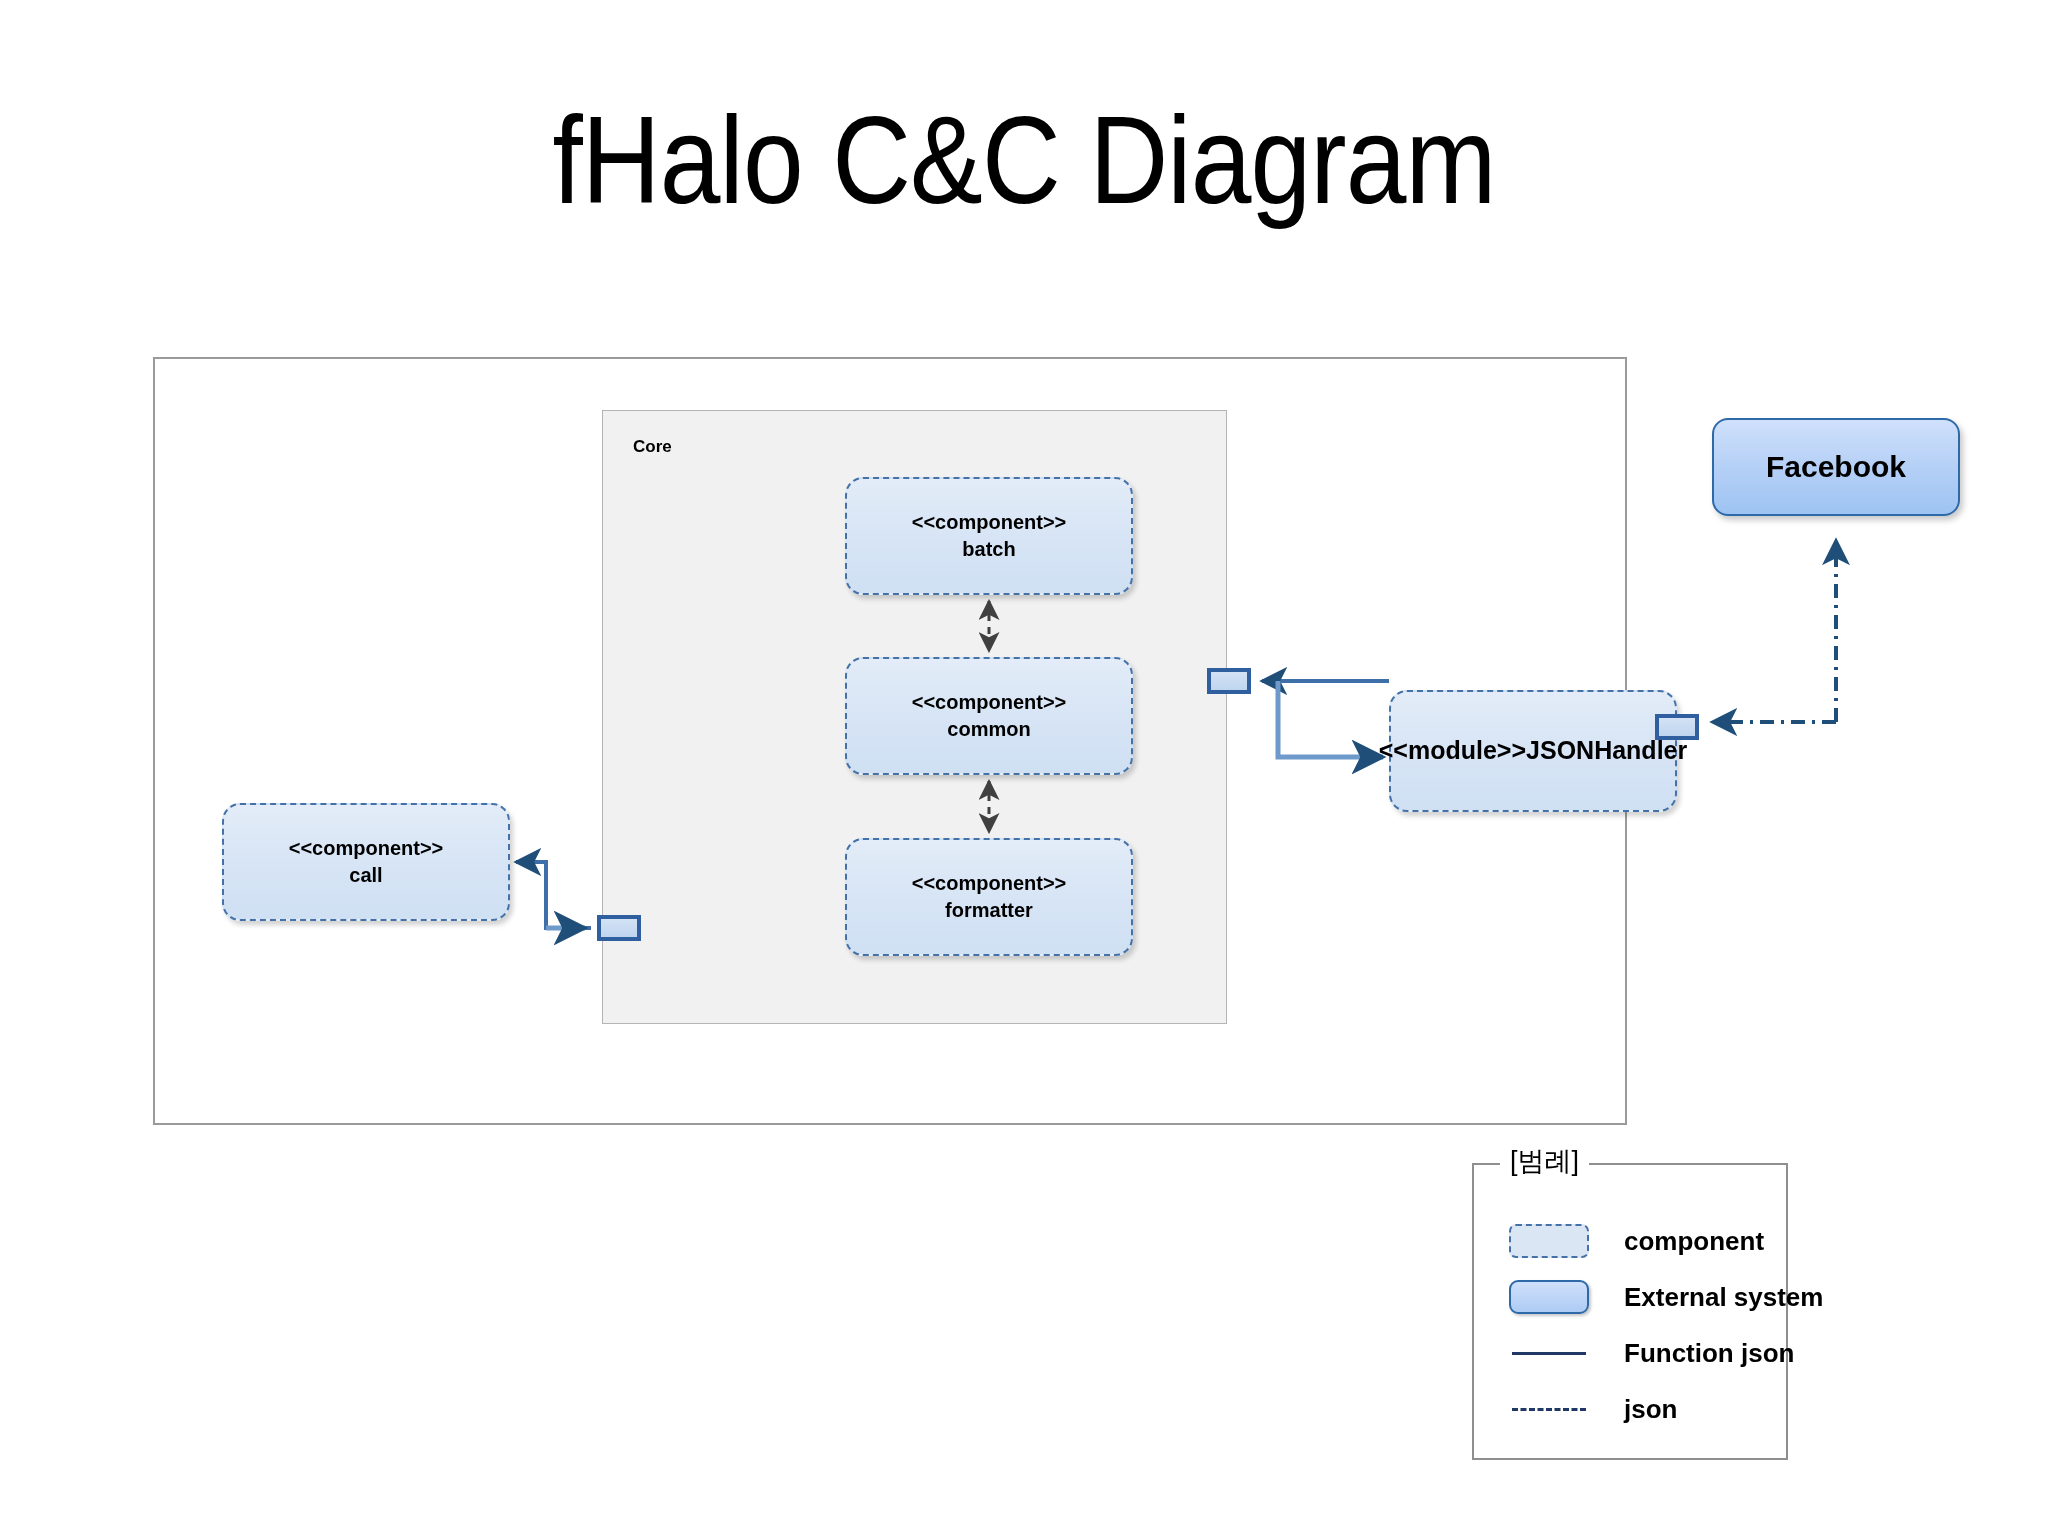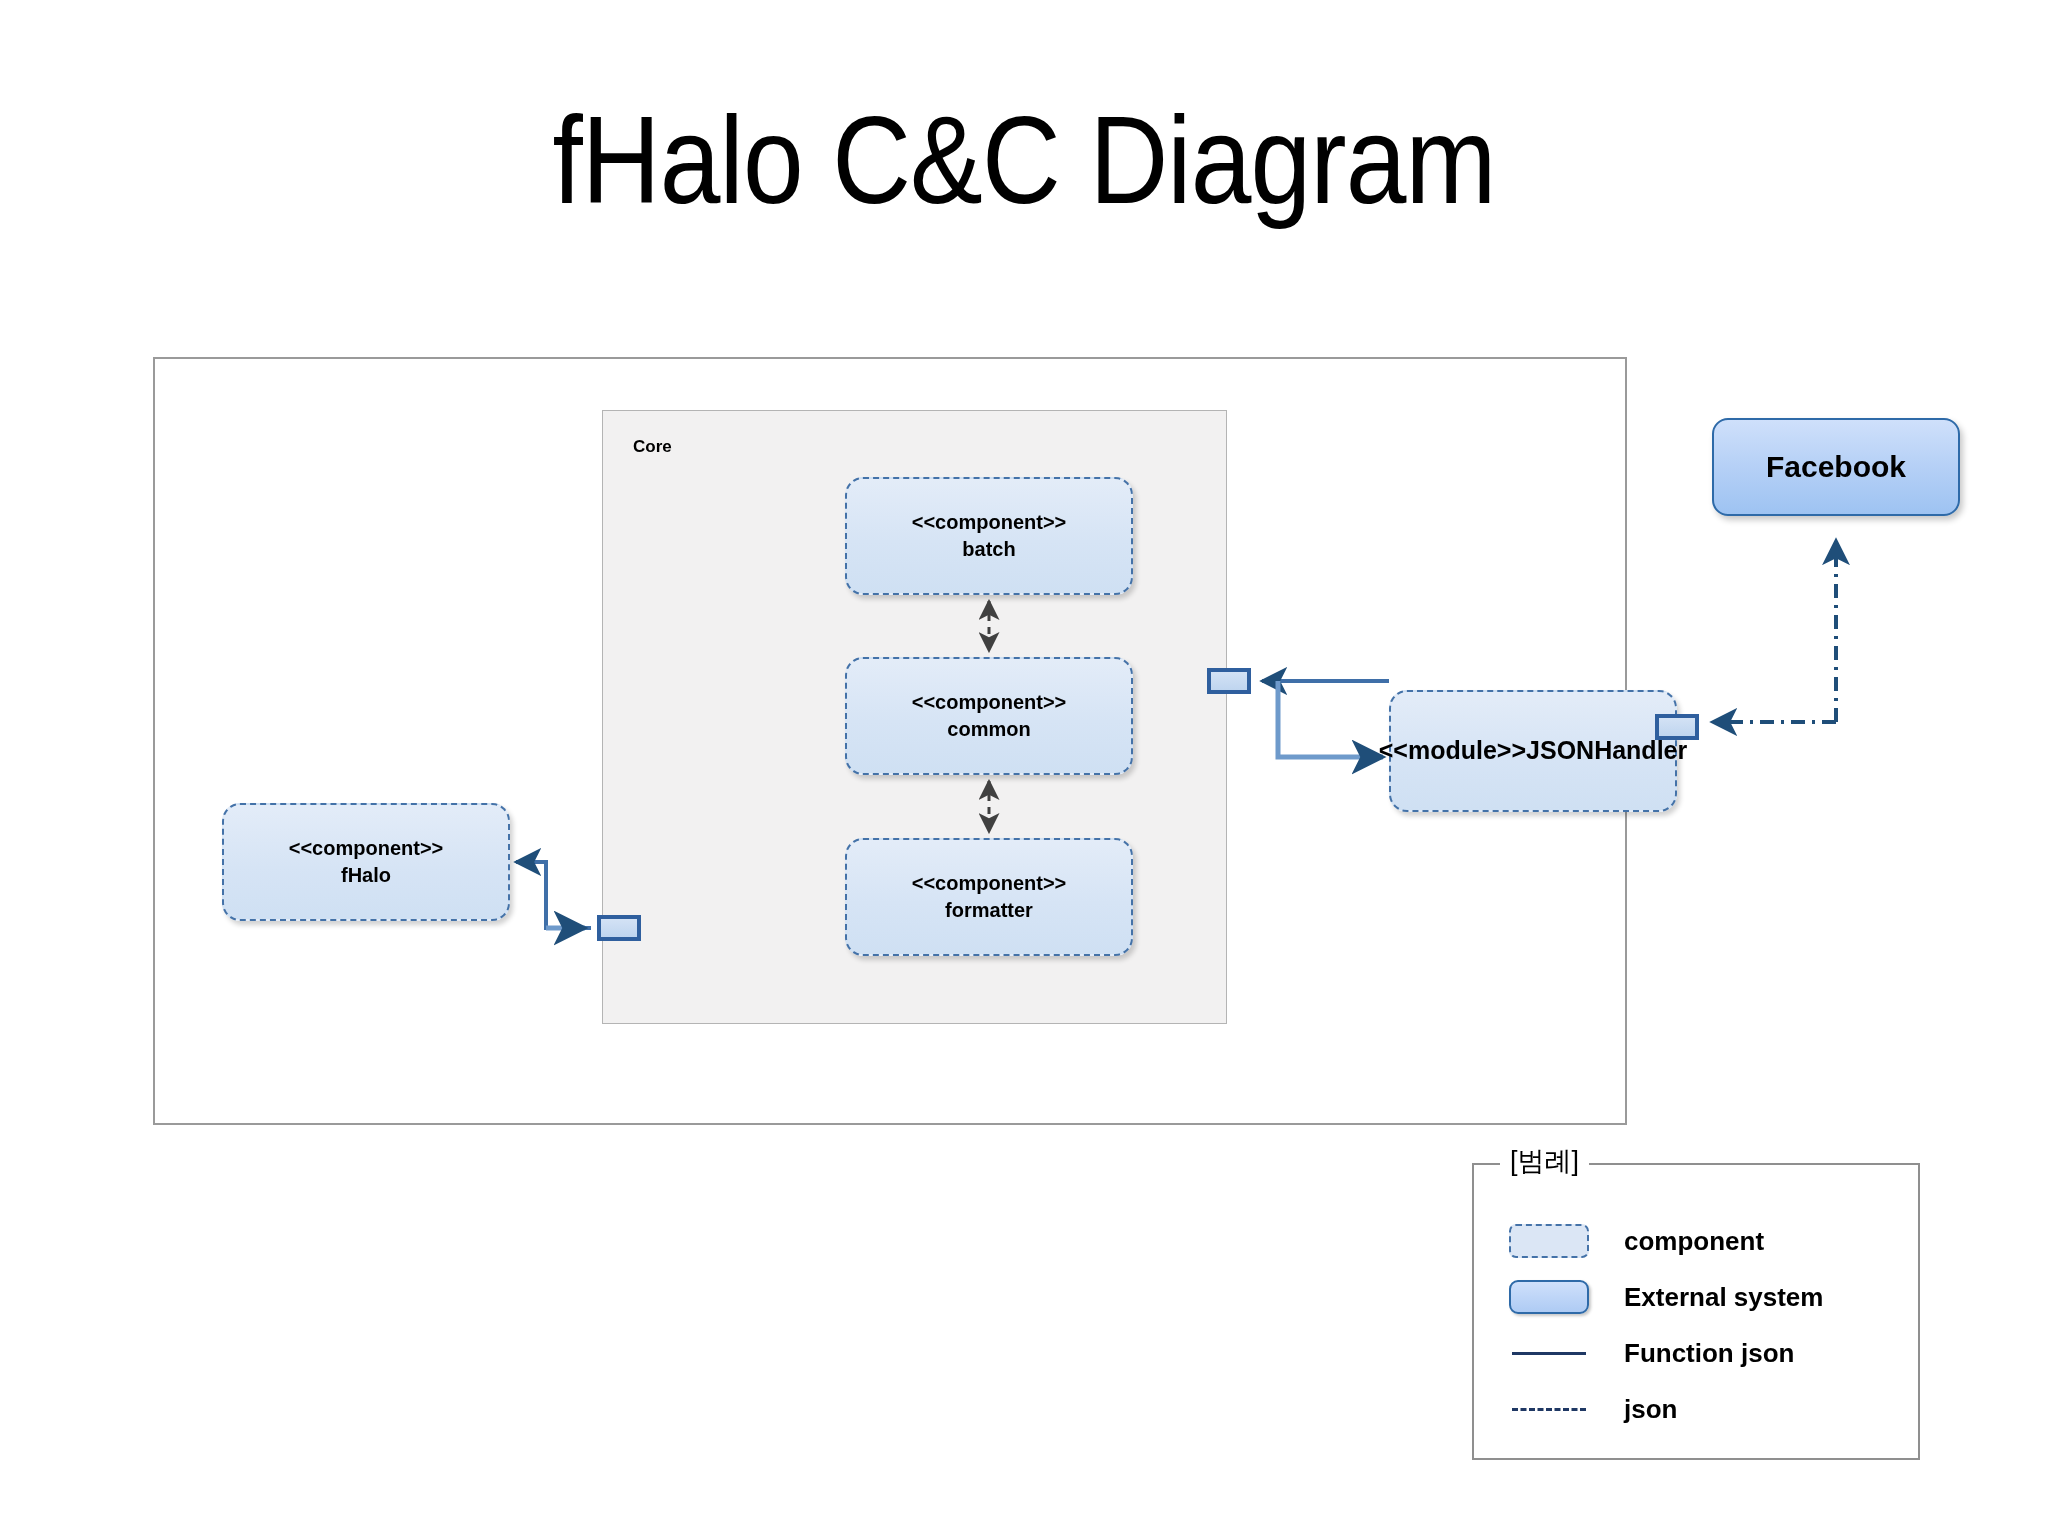--- a/index.html
+++ b/index.html
@@ -155,21 +155,21 @@
     width: 2048px;
     height: 1536px;
     pointer-events: none;
   }
 
   
   #legend {
     position: absolute;
     left: 1472px;
     top: 1163px;
-    width: 448px;
+    width: 316px;
     height: 297px;
     box-sizing: border-box;
     border: 2px solid #8f8f8f;
     background: #ffffff;
   }
   #legend-title {
     position: absolute;
     left: 26px;
     top: -22px;
     background: #ffffff;
@@ -250,21 +250,21 @@
   <span class="cname">common</span>
 </div>
 
 <div class="component-box" id="comp-formatter">
   <span class="stereotype">&lt;&lt;component&gt;&gt;</span>
   <span class="cname">formatter</span>
 </div>
 
 <div class="component-box" id="comp-types">
   <span class="stereotype">&lt;&lt;component&gt;&gt;</span>
-  <span class="cname">fHalo</span>
+  <span class="cname">call</span>
 </div>
 
 <div id="module-jsonhandler">
   <span class="stereotype">&lt;&lt;module&gt;&gt;</span>
   <span class="cname">JSONHandler</span>
 </div>
 
 <div id="external-facebook">Facebook</div>
 
 <div class="port" id="port-core-right"></div>

